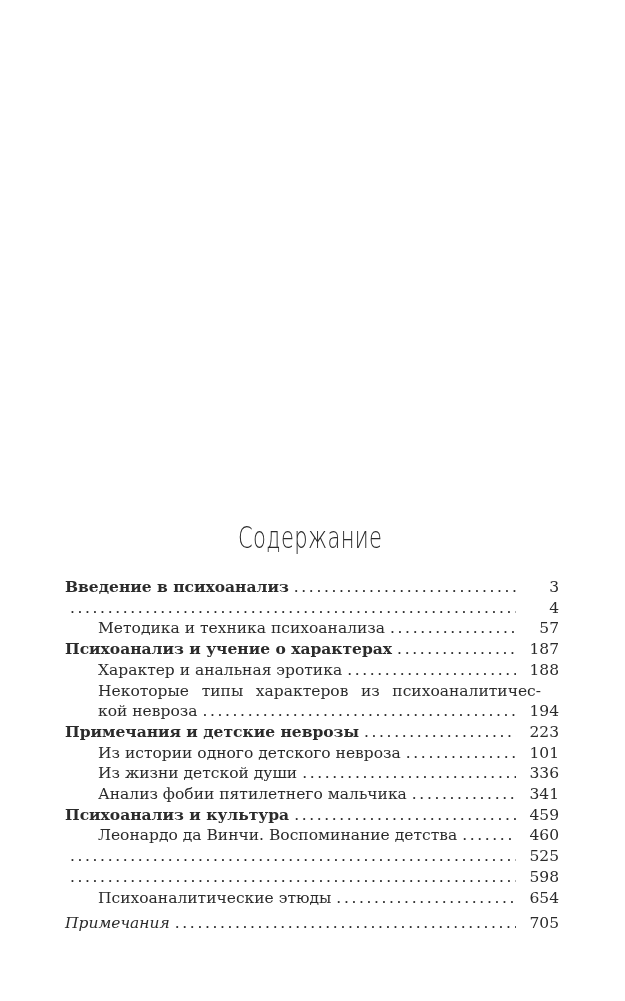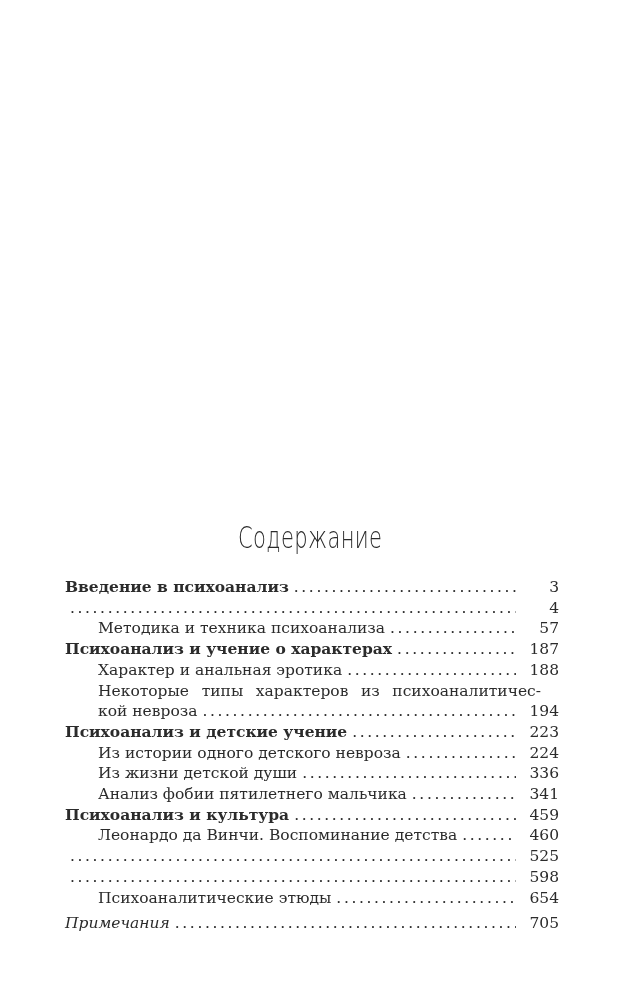--- a/index.html
+++ b/index.html
@@ -136,31 +136,31 @@
     <div class="cont-line">Некоторые типы характеров из психоаналитичес-</div>
     <div class="row">
       <span class="label">кой невроза</span>
       <span class="dots" aria-hidden="true">............................................................................................................................................</span>
       <span class="page-num">194</span>
     </div>
   </div>
       <div class="toc-entry chapter">
 
     <div class="row">
-      <span class="label">Психоанализ и детские учение</span>
+      <span class="label">Примечания и детские неврозы</span>
       <span class="dots" aria-hidden="true">............................................................................................................................................</span>
       <span class="page-num">223</span>
     </div>
   </div>
       <div class="toc-entry section">
 
     <div class="row">
       <span class="label">Из истории одного детского невроза</span>
       <span class="dots" aria-hidden="true">............................................................................................................................................</span>
-      <span class="page-num">224</span>
+      <span class="page-num">101</span>
     </div>
   </div>
       <div class="toc-entry section">
 
     <div class="row">
       <span class="label">Из жизни детской души</span>
       <span class="dots" aria-hidden="true">............................................................................................................................................</span>
       <span class="page-num">336</span>
     </div>
   </div>

